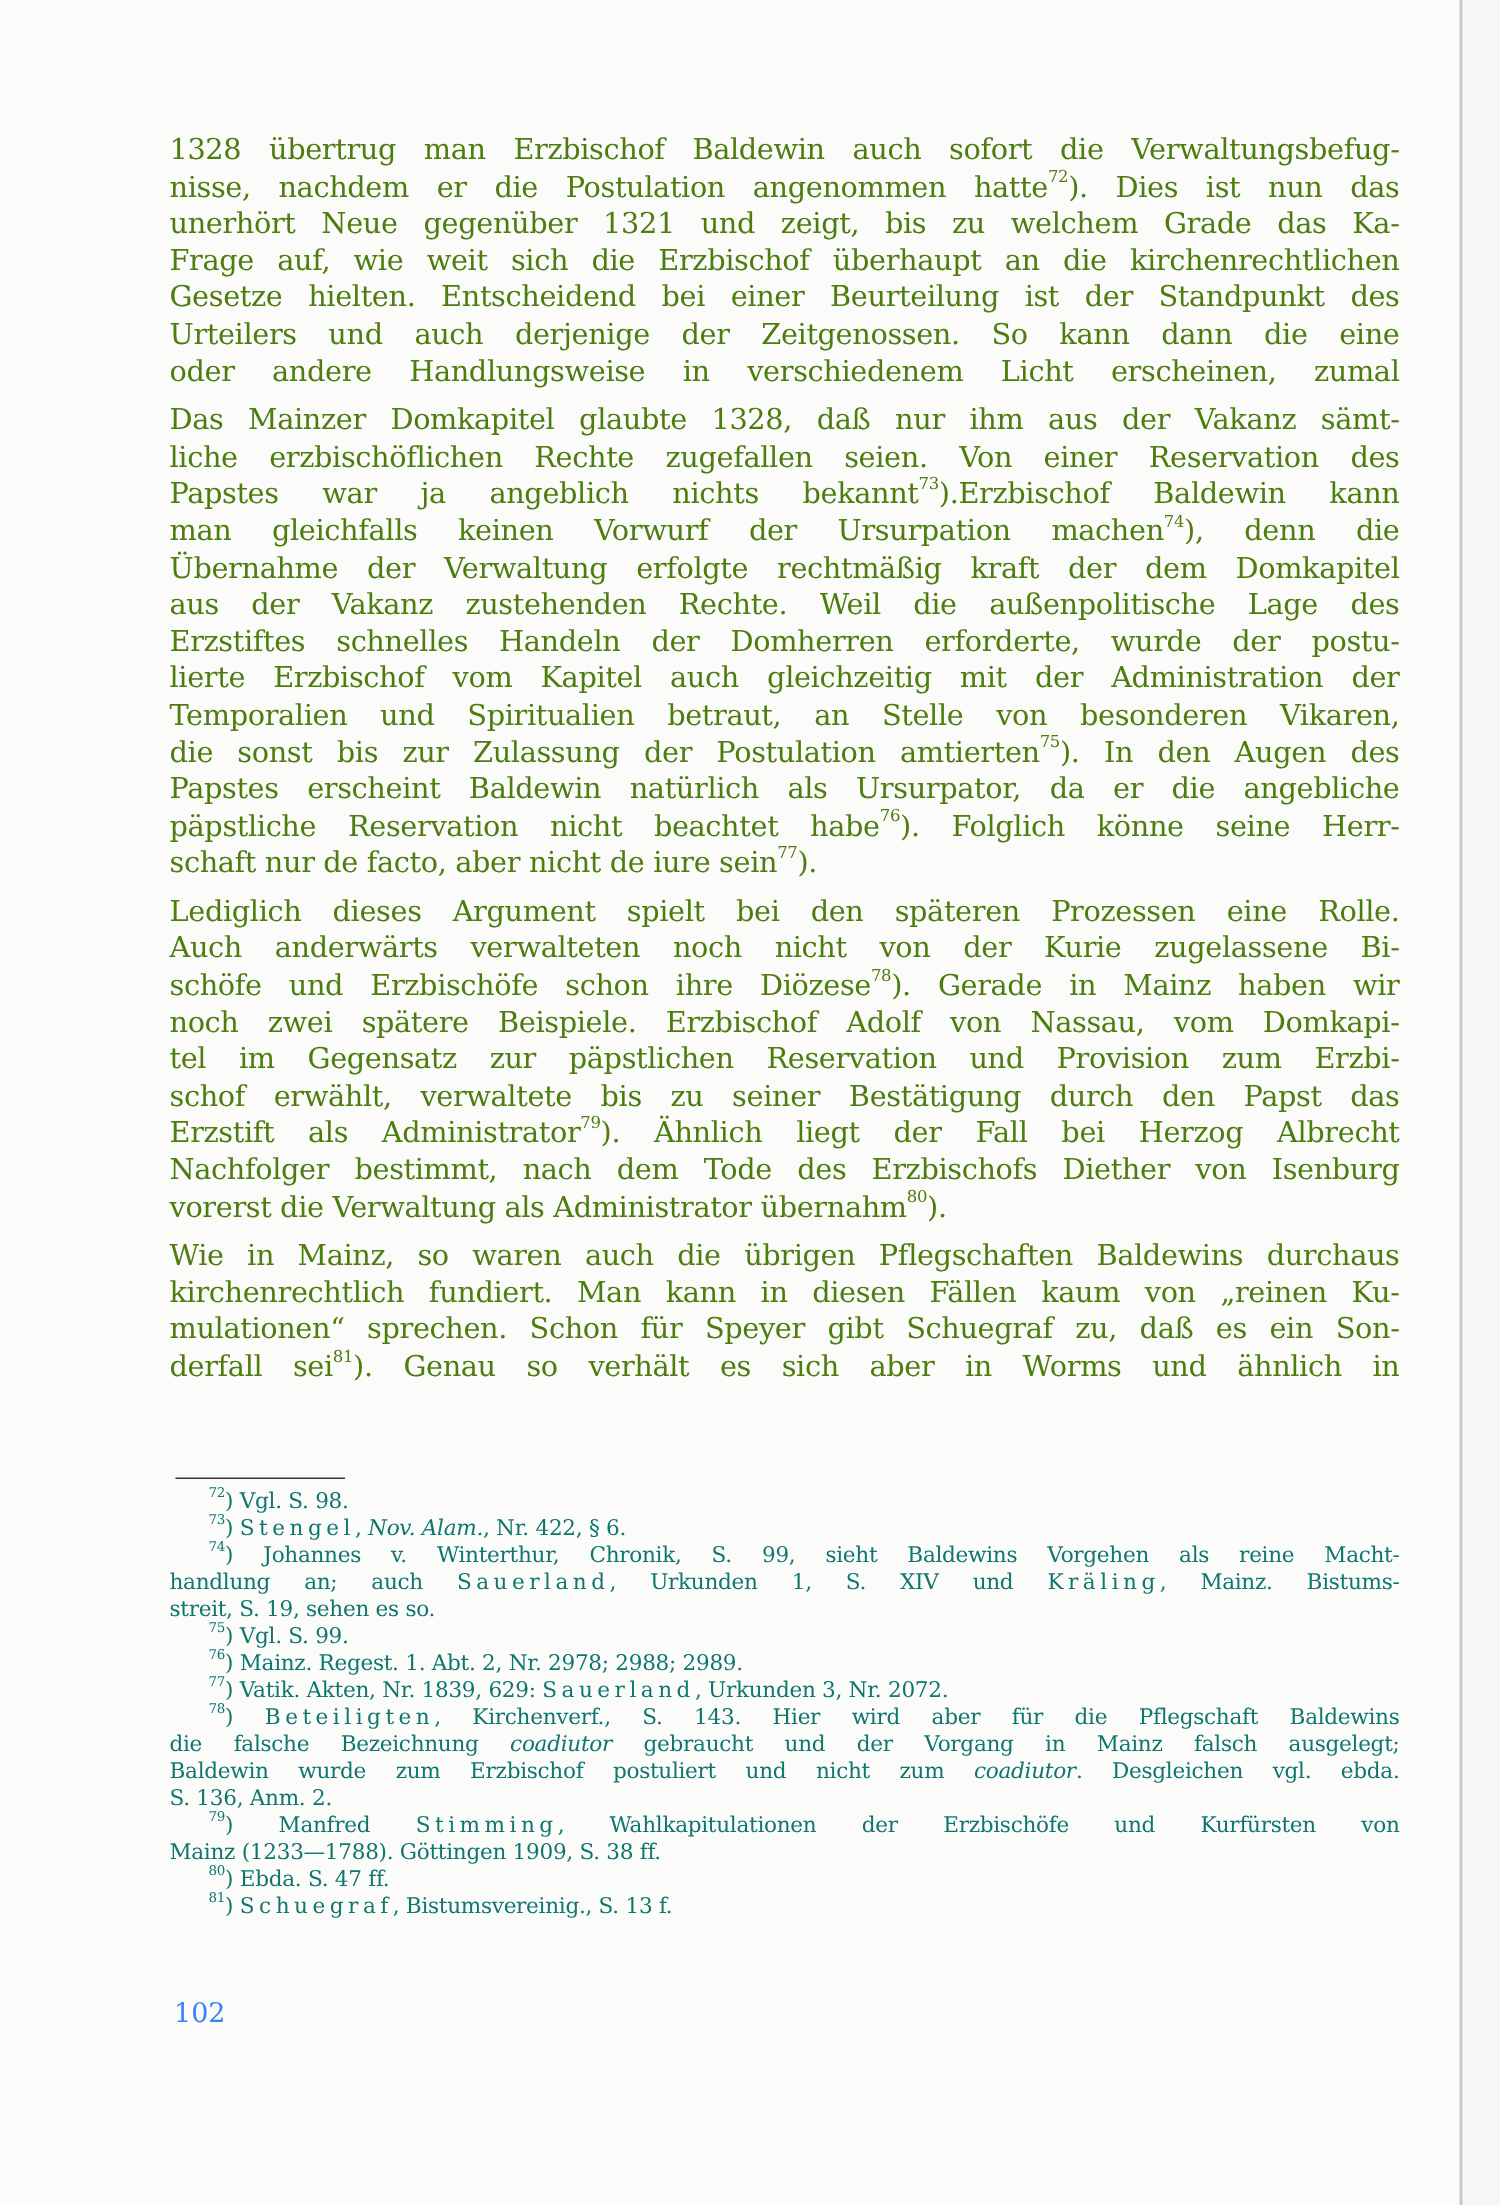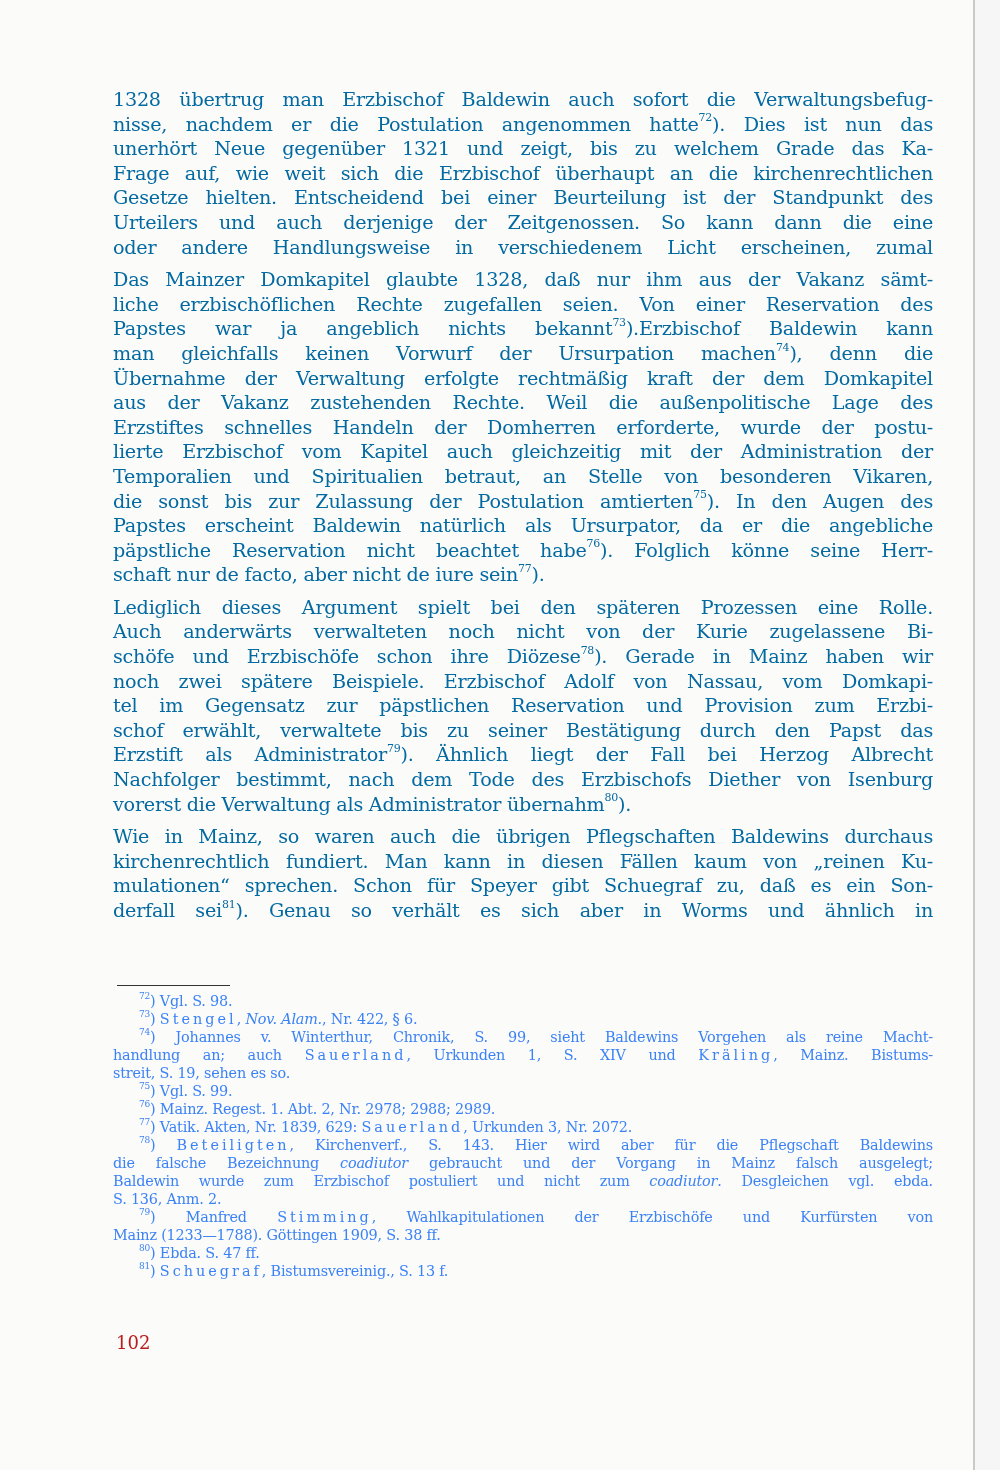--- a/index.html
+++ b/index.html
@@ -28,21 +28,21 @@
       width: 25px;
       height: 1470px;
       background: #f6f6f6;
     }
     .text-block {
       position: absolute;
       left: 113px;
       top: 88px;
       width: 820px;
       font-family: "DejaVu Serif", serif;
-      color: #0369a1;
+      color: #4d7c0f;
     }
     .para {
       font-size: 19.2px;
       line-height: 24.6px;
       text-align: justify;
       margin: 0 0 8px 0;
       letter-spacing: -0.25px;
       word-spacing: 0px;
     }
     .para .line {
@@ -68,21 +68,21 @@
       width: 113px;
       height: 1px;
       background: #333;
     }
     .footnotes {
       position: absolute;
       left: 113px;
       top: 992px;
       width: 820px;
       font-family: "DejaVu Serif", serif;
-      color: #3b82f6;
+      color: #0f766e;
       font-size: 14.4px;
       line-height: 18px;
       letter-spacing: -0.2px;
     }
     .fn {
       margin: 0;
     }
     .fn .line {
       display: block;
       white-space: nowrap;
@@ -105,21 +105,21 @@
     }
     .ital {
       font-style: italic;
     }
     .page-number {
       position: absolute;
       left: 116px;
       top: 1332px;
       font-family: "DejaVu Serif", serif;
       font-size: 18px;
-      color: #b91c1c;
+      color: #3b82f6;
     }
   </style>
 </head>
 <body>
 
 <div class="page-edge-shade"></div>
 <div class="page-edge"></div>
 
 <div class="text-block" id="body-text">
     <p class="para">

